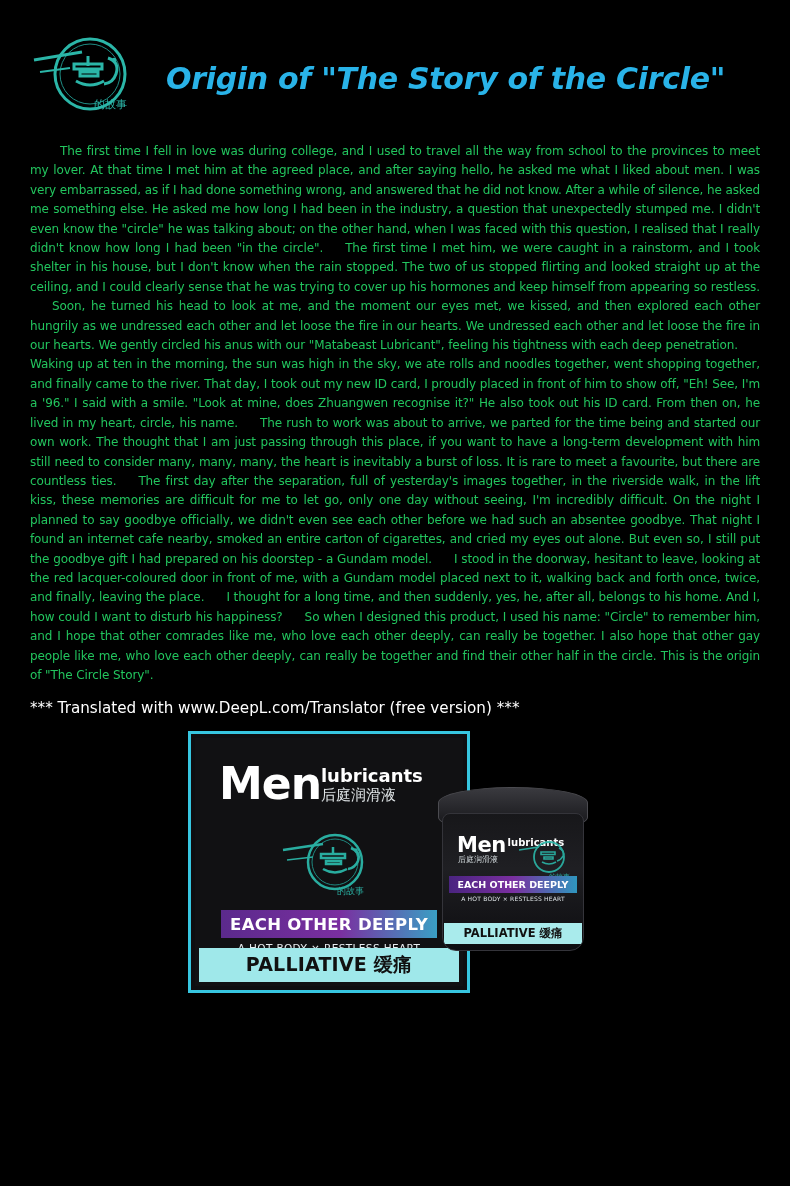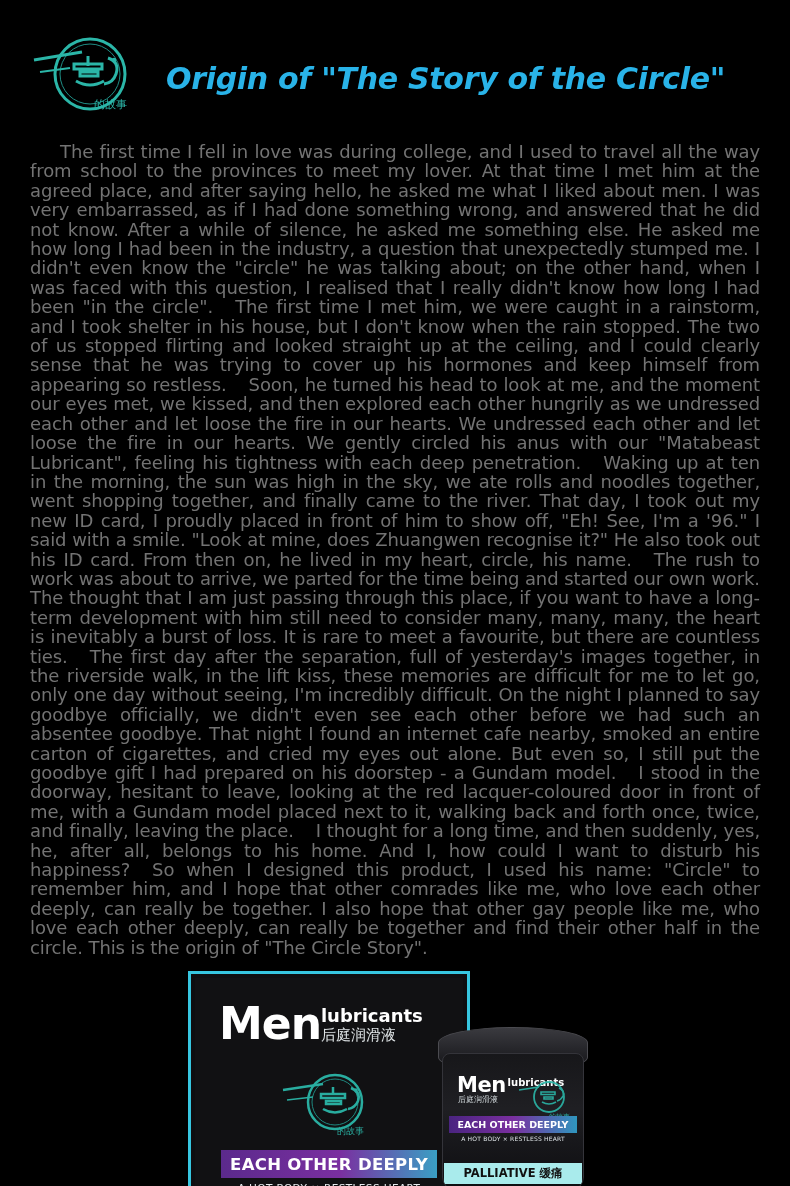--- a/index.html
+++ b/index.html
@@ -41,22 +41,22 @@
     letter-spacing: -0.3px;
     color: #29b3e8;
     white-space: nowrap;
     margin-top: 6px;
   }
 
   
   .article {
     margin: 26px 30px 0 30px;
     width: 730px;
-    color: #737373;
-    font-size: 18px;
+    color: #22c55e;
+    font-size: 12px;
     line-height: 19.4px;
     text-align: justify;
     text-justify: inter-word;
     font-family: "DejaVu Sans", sans-serif;
     letter-spacing: -0.1px;
   }
   .article .indent { display: inline-block; width: 30px; }
   .gap { display: inline-block; width: 22px; }
 
   .credit {
@@ -283,20 +283,21 @@
 
     </div>
 
     <div class="header-title">Origin of "The Story of the Circle"</div>
   </div>
 
   <div class="article">
     <span class="indent"></span><span>The first time I fell in love was during college, and I used to travel all the way from school to the provinces to meet my lover. At that time I met him at the agreed place, and after saying hello, he asked me what I liked about men. I was very embarrassed, as if I had done something wrong, and answered that he did not know. After a while of silence, he asked me something else. He asked me how long I had been in the industry, a question that unexpectedly stumped me. I didn't even know the "circle" he was talking about; on the other hand, when I was faced with this question, I realised that I really didn't know how long I had been "in the circle".</span><span class="gap"></span><span>The first time I met him, we were caught in a rainstorm, and I took shelter in his house, but I don't know when the rain stopped. The two of us stopped flirting and looked straight up at the ceiling, and I could clearly sense that he was trying to cover up his hormones and keep himself from appearing so restless.</span><span class="gap"></span><span>Soon, he turned his head to look at me, and the moment our eyes met, we kissed, and then explored each other hungrily as we undressed each other and let loose the fire in our hearts. We undressed each other and let loose the fire in our hearts. We gently circled his anus with our "Matabeast Lubricant", feeling his tightness with each deep penetration.</span><span class="gap"></span><span>Waking up at ten in the morning, the sun was high in the sky, we ate rolls and noodles together, went shopping together, and finally came to the river. That day, I took out my new ID card, I proudly placed in front of him to show off, "Eh! See, I'm a '96." I said with a smile. "Look at mine, does Zhuangwen recognise it?" He also took out his ID card. From then on, he lived in my heart, circle, his name.</span><span class="gap"></span><span>The rush to work was about to arrive, we parted for the time being and started our own work. The thought that I am just passing through this place, if you want to have a long-term development with him still need to consider many, many, many, the heart is inevitably a burst of loss. It is rare to meet a favourite, but there are countless ties.</span><span class="gap"></span><span>The first day after the separation, full of yesterday's images together, in the riverside walk, in the lift kiss, these memories are difficult for me to let go, only one day without seeing, I'm incredibly difficult. On the night I planned to say goodbye officially, we didn't even see each other before we had such an absentee goodbye. That night I found an internet cafe nearby, smoked an entire carton of cigarettes, and cried my eyes out alone. But even so, I still put the goodbye gift I had prepared on his doorstep - a Gundam model.</span><span class="gap"></span><span>I stood in the doorway, hesitant to leave, looking at the red lacquer-coloured door in front of me, with a Gundam model placed next to it, walking back and forth once, twice, and finally, leaving the place.</span><span class="gap"></span><span>I thought for a long time, and then suddenly, yes, he, after all, belongs to his home. And I, how could I want to disturb his happiness?</span><span class="gap"></span><span>So when I designed this product, I used his name: "Circle" to remember him, and I hope that other comrades like me, who love each other deeply, can really be together. I also hope that other gay people like me, who love each other deeply, can really be together and find their other half in the circle. This is the origin of "The Circle Story".</span>
   </div>
 
+  <div class="credit">*** Translated with www.DeepL.com/Translator (free version) ***</div>
 
   <div class="product-area">
 
     <div class="box">
       <div class="box-inner">
 
         <div class="box-title">
           <span class="men">Men</span>
           <div style="display:flex;flex-direction:column;">
             <span class="lub">lubricants</span>

